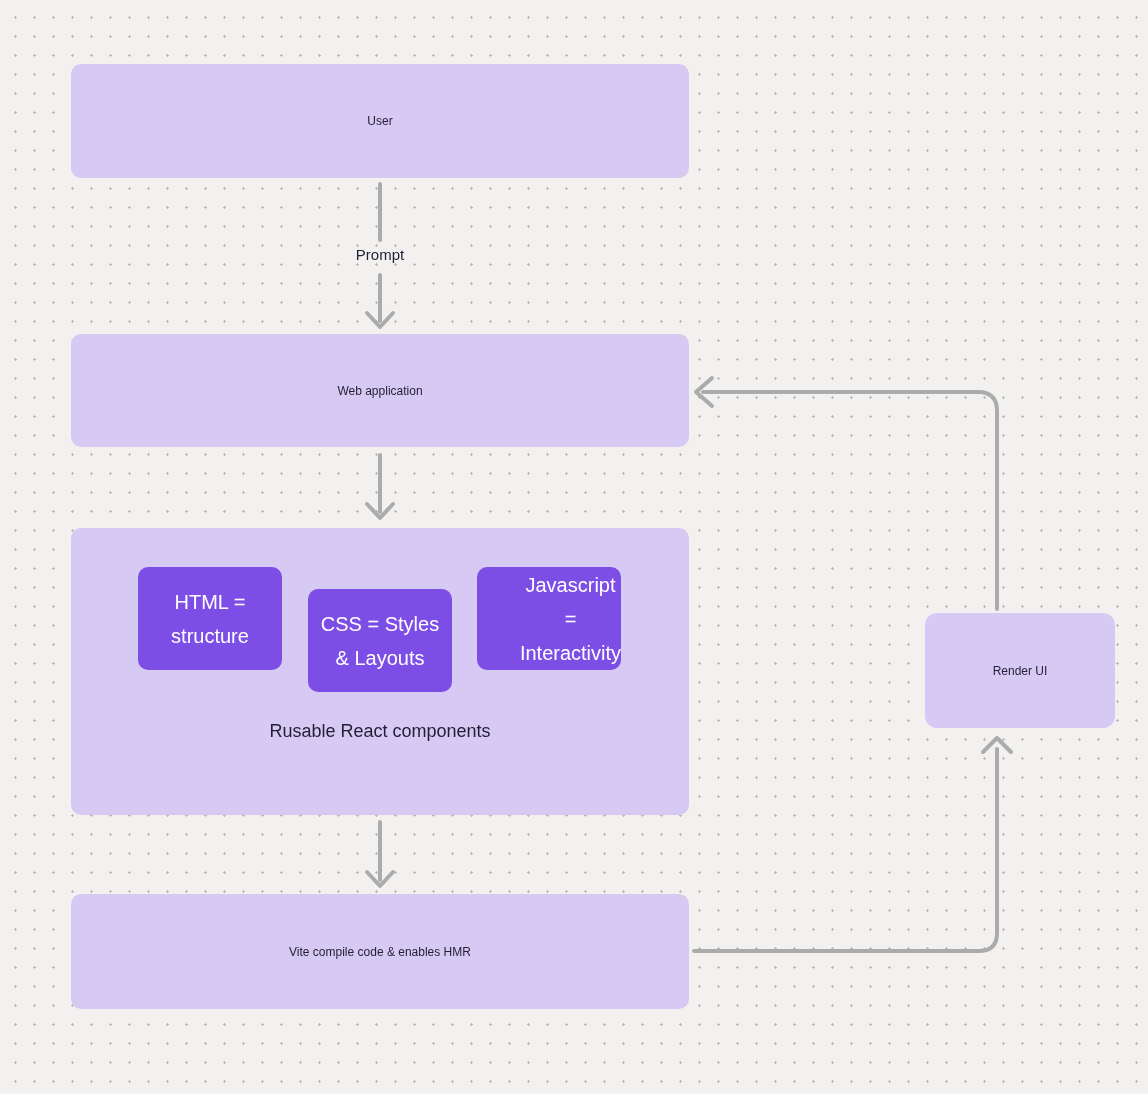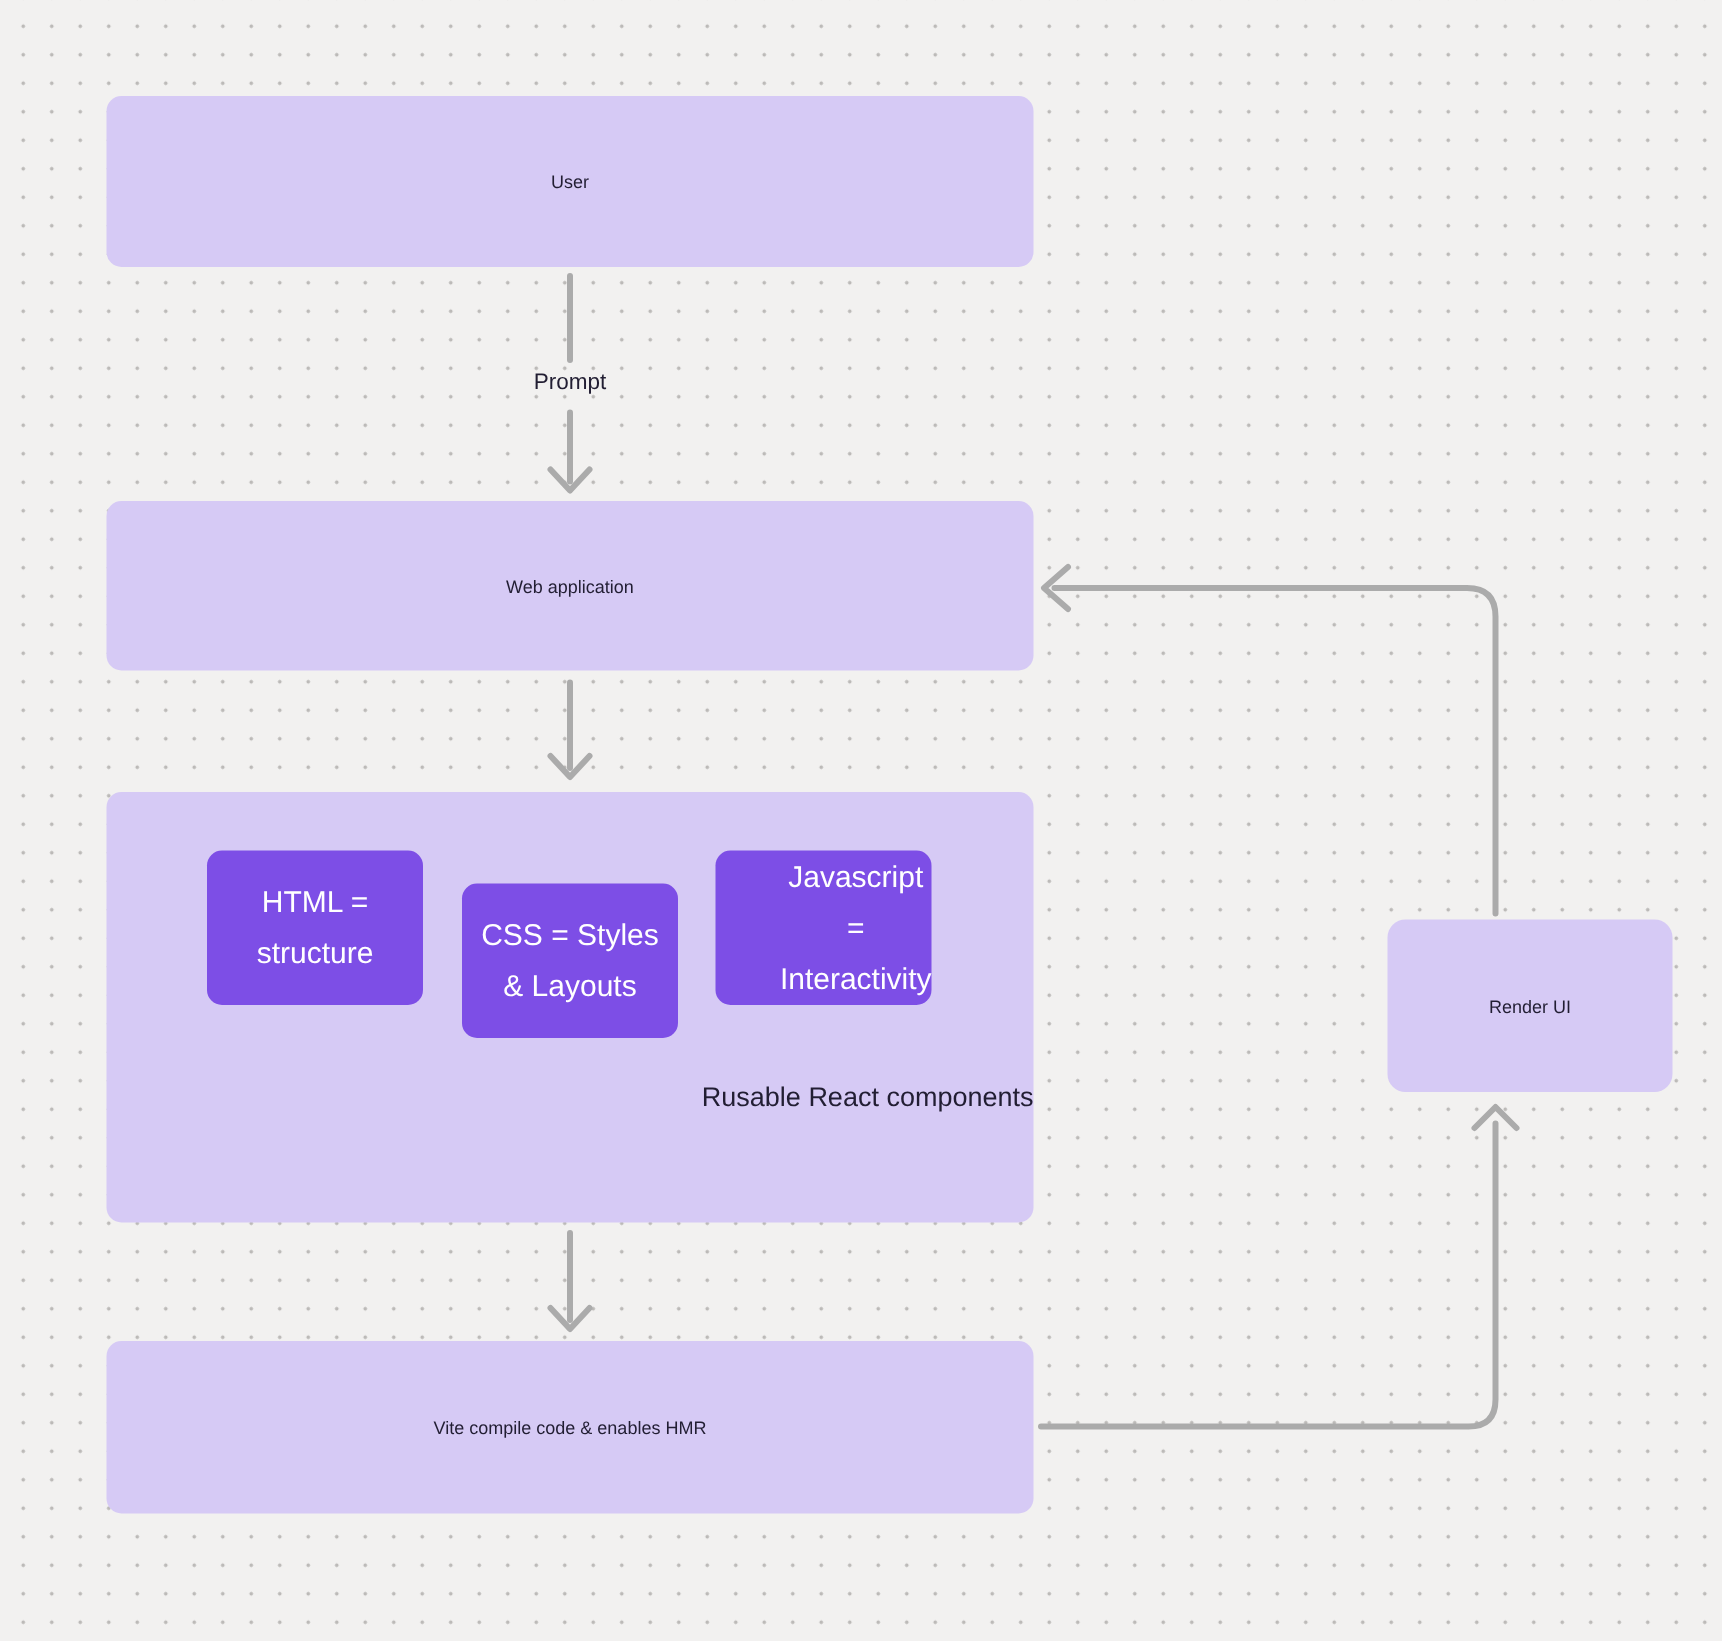--- a/index.html
+++ b/index.html
@@ -46,21 +46,21 @@
     background: var(--node-fill-dark, #7d4ee6);
     color: var(--text-light, #ffffff);
     font-size: 20px;
     line-height: 1.7;
   }
   .node .lbl { display: block; }
   .group-caption {
     position: absolute;
     left: 0; right: 0;
     top: 193px;
-    text-align: right;
+    text-align: center;
     font-size: 18px;
     color: var(--text-dark, #221e33);
   }
   .edge-label {
     position: absolute;
     left: 320px;
     top: 246px;
     width: 120px;
     text-align: center;
     font-size: 15px;

